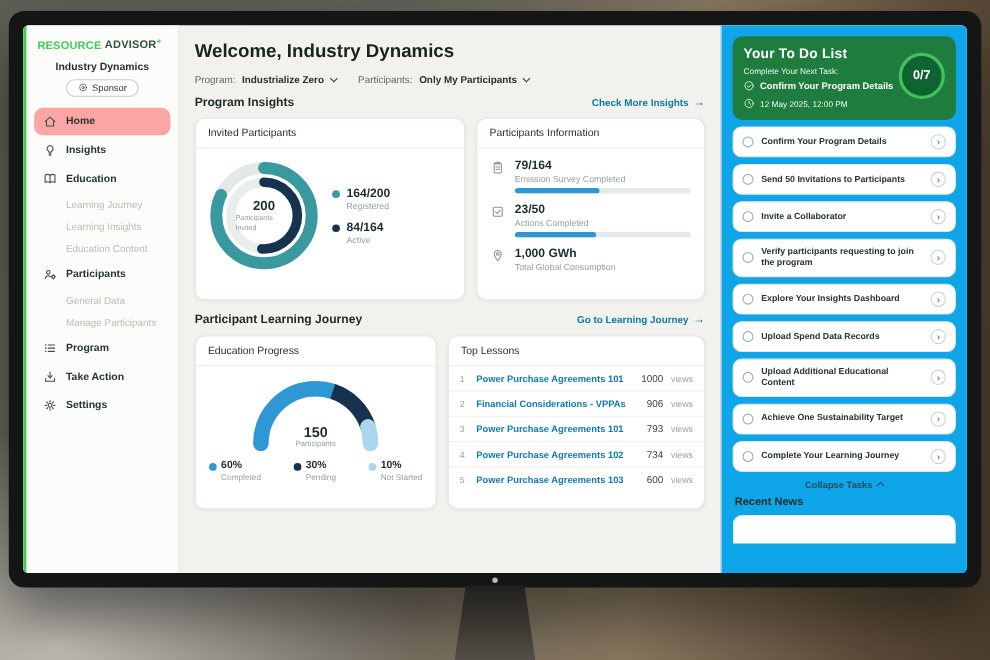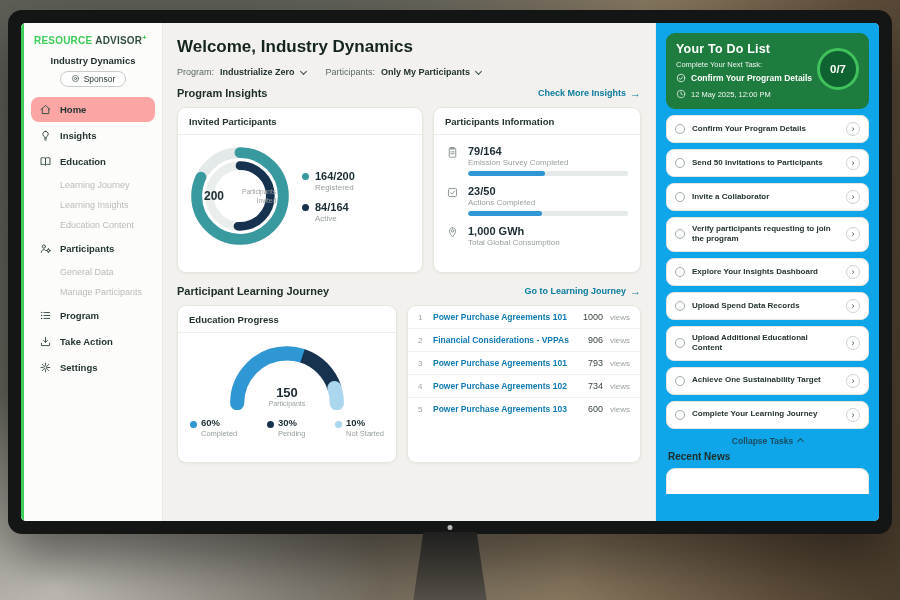--- a/index.html
+++ b/index.html
@@ -54,31 +54,31 @@
     transform:rotate(45deg);margin-top:-2px}
   .chev-up{width:5px;height:5px;border-left:1.4px solid currentColor;border-top:1.4px solid currentColor;
     transform:rotate(45deg);margin-top:2px}
   .sec-row{display:flex;justify-content:space-between;align-items:center;margin:2px 0 8px}
   .sec-row.later{margin-top:12px}
   .sec-title{font-size:11px;font-weight:bold;color:#1b2c27}
   .sec-link{display:flex;align-items:center;gap:4px;font-size:9px;font-weight:bold;color:#0b7c9e;cursor:pointer}
   .arrow{font-size:11px}
   .cards-row{display:flex;gap:10px}
   .card{background:#fff;border:1px solid #e7e6e1;border-radius:9px;box-shadow:0 1px 3px rgba(20,30,25,.05)}
-  .card-title{font-size:9.5px;font-weight:bold;color:#22332f;padding:8px 11px 7px;border-bottom:1px solid #efeeea}
+  .card-title{font-size:9.5px;font-weight:normal;color:#22332f;padding:8px 11px 7px;border-bottom:1px solid #efeeea}
   .card-invited{width:246px;height:166px}
   .card-info{flex:1;height:166px}
   .donut-row{display:flex;align-items:center;gap:10px;padding:9px 6px 8px 10px}
   .donut-wrap{position:relative;width:104px;height:104px;flex:none}
   .donut-svg{width:104px;height:104px}
   .ring-track-o{fill:none;stroke:#e3e8e8;stroke-width:10}
   .ring-o{fill:none;stroke-width:10}
   .ring-track-i{fill:none;stroke:#e9edec;stroke-width:8}
   .ring-i{fill:none;stroke-width:8}
-  .donut-center{position:absolute;inset:0;display:flex;flex-direction:row;align-items:center;justify-content:center;text-align:right}
+  .donut-center{position:absolute;inset:0;display:flex;flex-direction:column;align-items:center;justify-content:center;text-align:left}
   .dc-val{font-size:12px;font-weight:bold;color:#1b2c33}
   .dc-lab{font-size:6.5px;color:#97a09a;width:52px;line-height:1.25;margin-top:1px}
   .leg-item{display:flex;gap:6px;margin:9px 0}
   .dot{width:7px;height:7px;border-radius:50%;flex:none;margin-top:3px}
   .leg-val{font-size:11px;font-weight:bold;color:#1b2c33}
   .leg-lab{font-size:8px;color:#97a09a;margin-top:1px}
   .info-body{padding:10px 12px 0}
   .metric{display:flex;gap:9px;margin-bottom:9px}
   .m-icon{width:13px;flex:none;padding-top:1px}
   .m-body{flex:1}
@@ -374,20 +374,21 @@
               <div class="g-top">
                   <span class="dot" style="background: rgb(170, 214, 238);"></span>
                   <span class="g-val">10%</span>
                 </div>
               <div class="g-lab">Not Started</div>
             </div>
           </div>
         </div>
 
         <div class="card card-lessons">
+          <div class="card-title">Top Lessons</div>
           <div>
             <div class="lesson-row">
               <span class="rank">1</span>
               <span class="lesson-link">Power Purchase Agreements 101</span>
               <span class="views-val">1000</span>
               <span class="views-lab">views</span>
             </div>
             <div class="lesson-row">
               <span class="rank">2</span>
               <span class="lesson-link">Financial Considerations - VPPAs</span>

